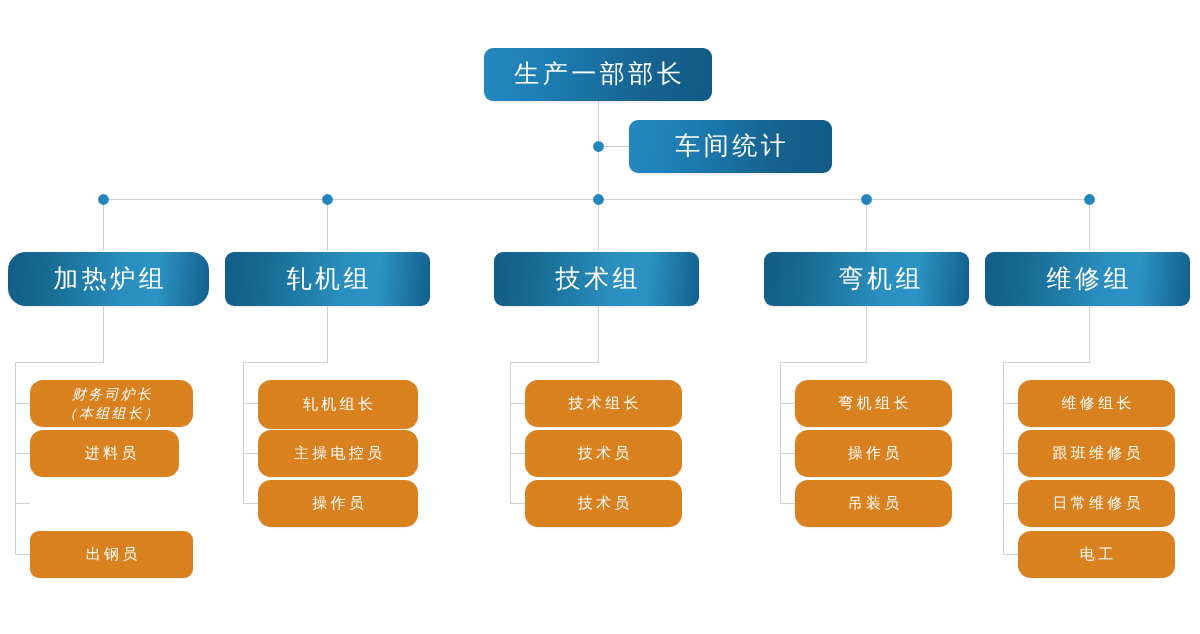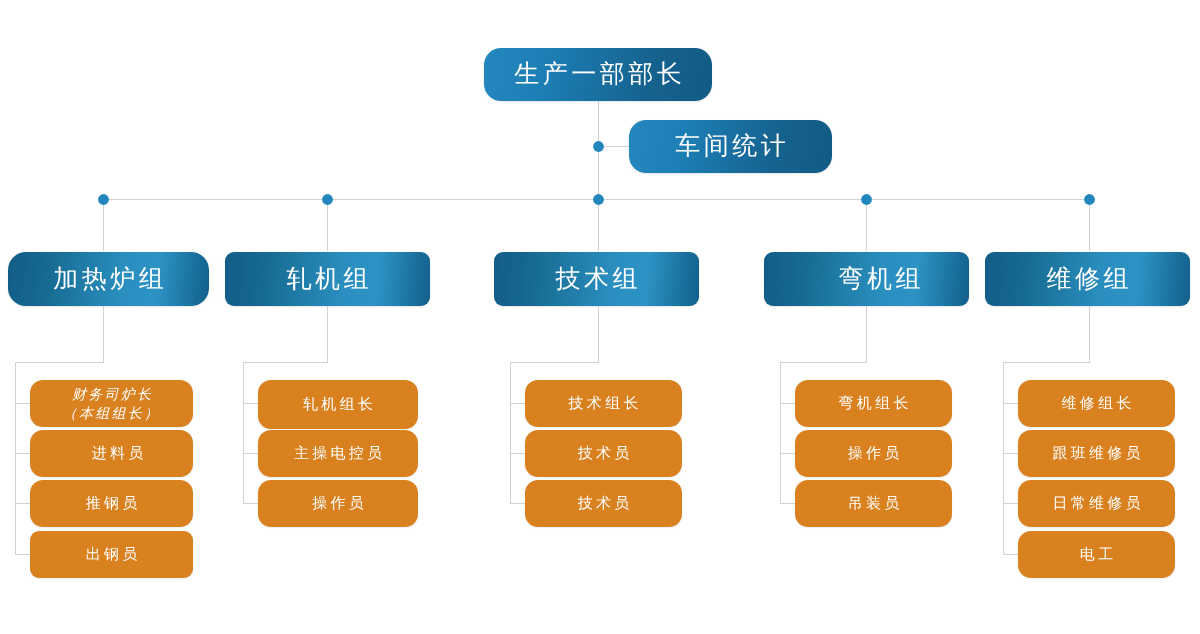--- a/index.html
+++ b/index.html
@@ -35,21 +35,21 @@
     text-align: center;
     color: #ffffff;
     line-height: 1.22;
     white-space: pre-line;
     letter-spacing: 0.14em;
     text-indent: 0.14em;
   }
   
   .node.blue-top {
     background: linear-gradient(100deg, #2487bd 0%, #1d7fb5 26%, #16628f 72%, #115a86 100%);
-    border-radius: 17px;
+    border-radius: 9px;
     font-size: 25px;
     box-shadow: 0 1px 2px rgba(0,0,0,0.10);
   }
   
   .node.blue-group {
     background: linear-gradient(95deg, #125d88 0%, #16698f 18%, #2a8fc0 58%, #2c93c4 74%, #125f8b 100%);
     border-radius: 9px;
     font-size: 25px;
     box-shadow: 0 1px 2px rgba(0,0,0,0.10);
   }
@@ -131,22 +131,21 @@
   <div class="node blue-top" style="left:629px; top:120px; width:203px; height:53px;">车间统计</div>
 
   <div class="node blue-group" style="left:8px; top:252px; width:201px; height:54px;border-radius:18px;">加热炉组</div>
   <div class="node blue-group" style="left:225px; top:252px; width:205px; height:54px;">轧机组</div>
   <div class="node blue-group" style="left:494px; top:252px; width:205px; height:54px;">技术组</div>
   <div class="node blue-group" style="left:764px; top:252px; width:205px; height:54px;padding-left:26px;">弯机组</div>
   <div class="node blue-group" style="left:985px; top:252px; width:205px; height:54px;">维修组</div>
 
   <div class="node orange two-line" style="left:30px; top:380px; width:163px; height:47px;font-style:italic;">财务司炉长
 （本组组长）</div>
-  <div class="node orange" style="left:30px; top:430px; width:163px; height:47px;padding-left:12px;">进料员</div>
-  <div class="node orange" style="left:30px; top:480px; width:163px; height:47px;">推钢员</div>
+  <div class="node orange" style="left:30px; top:430px; width:149px; height:47px;padding-left:12px;">进料员</div>
   <div class="node orange" style="left:30px; top:531px; width:163px; height:47px;border-radius:9px;">出钢员</div>
 
   <div class="node orange" style="left:258px; top:380px; width:160px; height:49px;">轧机组长</div>
   <div class="node orange" style="left:258px; top:430px; width:160px; height:47px;">主操电控员</div>
   <div class="node orange" style="left:258px; top:480px; width:160px; height:47px;">操作员</div>
 
   <div class="node orange" style="left:525px; top:380px; width:157px; height:47px;">技术组长</div>
   <div class="node orange" style="left:525px; top:430px; width:157px; height:47px;">技术员</div>
   <div class="node orange" style="left:525px; top:480px; width:157px; height:47px;">技术员</div>
 

